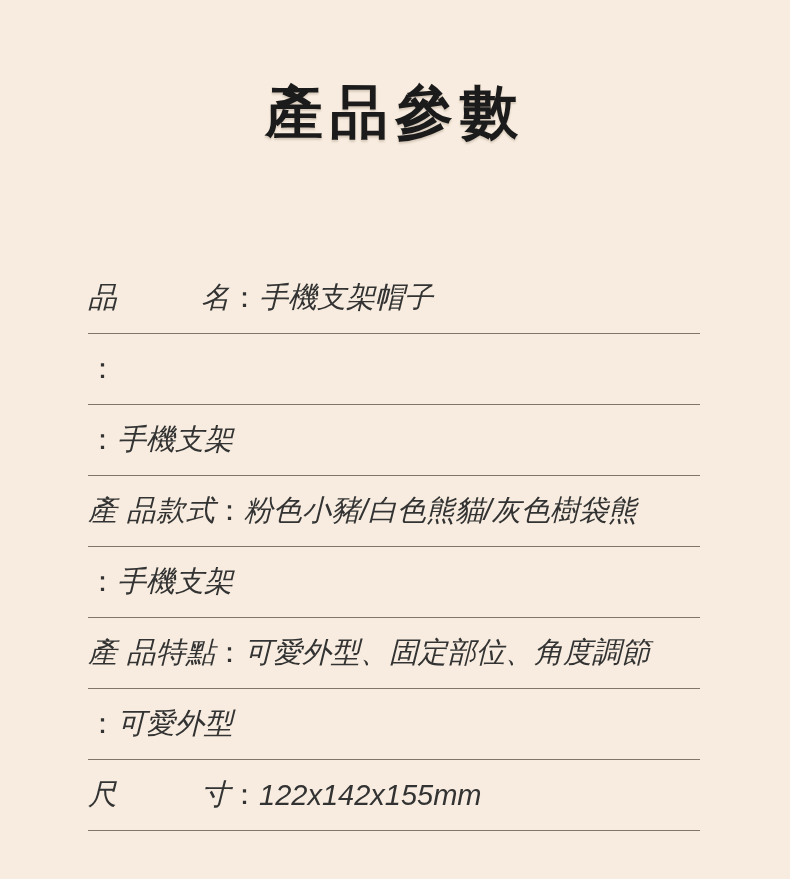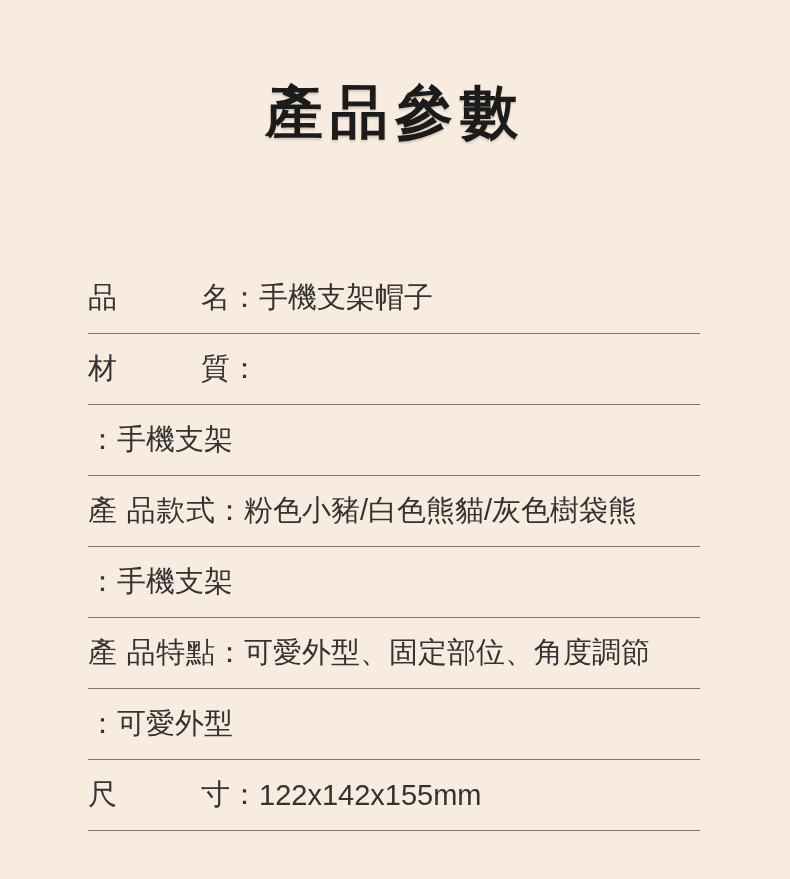--- a/index.html
+++ b/index.html
@@ -48,40 +48,40 @@
   }
   .param-label {
     display: inline-block;
     width: 127px;
     text-align: justify;
     text-align-last: justify;
     -moz-text-align-last: justify;
     text-justify: inter-character;
     white-space: nowrap;
     flex: 0 0 auto;
+    font-style: italic;
   }
   .param-label.w2 { width: 142px; }
   .param-colon { flex: 0 0 auto; }
-  .param-value { flex: 0 1 auto; }
+  .param-value { flex: 0 1 auto; font-style: italic; }
 </style>
 </head>
 <body>
 
 <main>
   <h1 class="page-title">產品參數</h1>
 
   <section class="params" id="params">
   <div class="param-row">
     <span class="param-label w2">品 名</span>
     <span class="param-colon">：</span>
     <span class="param-value">手機支架帽子</span>
   </div>
 
   <div class="param-row">
-    <span class="param-label w2">材 質</span>
     <span class="param-colon">：</span>
   </div>
 
   <div class="param-row">
     <span class="param-colon">：</span>
     <span class="param-value">手機支架</span>
   </div>
 
   <div class="param-row">
     <span class="param-label">產 品款式</span>

